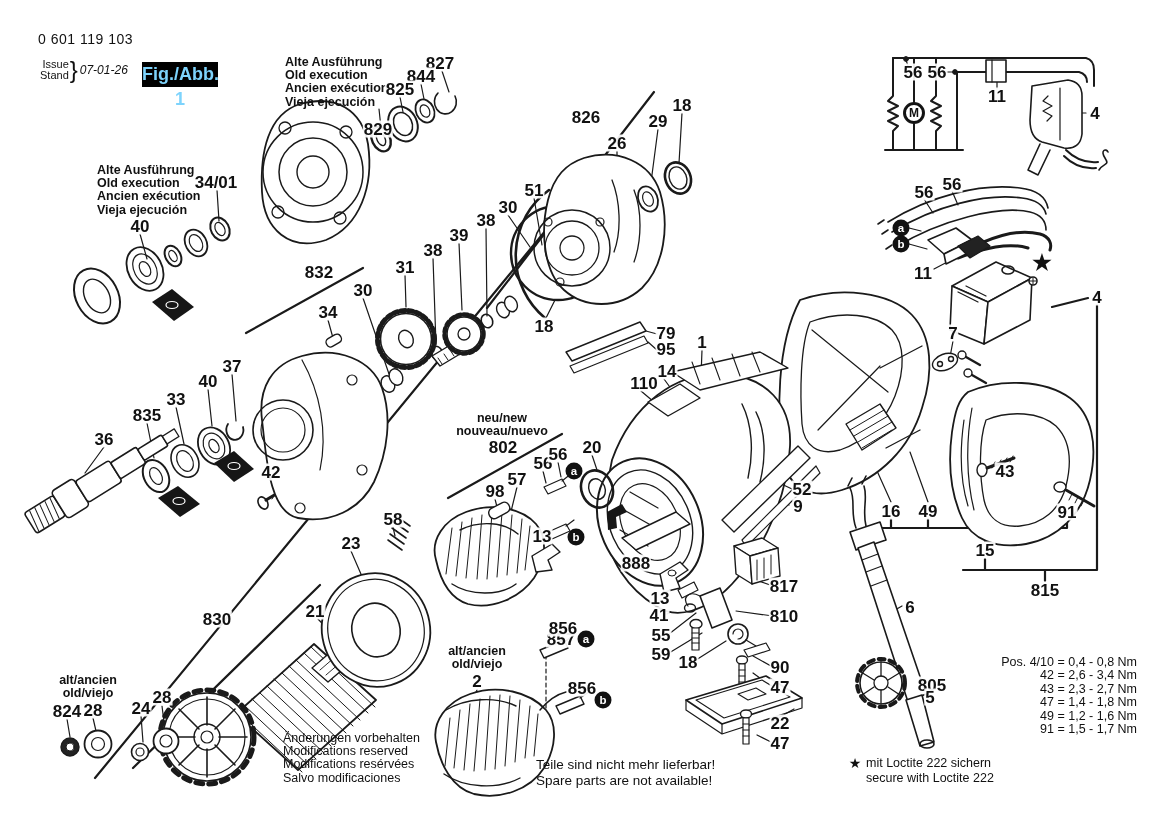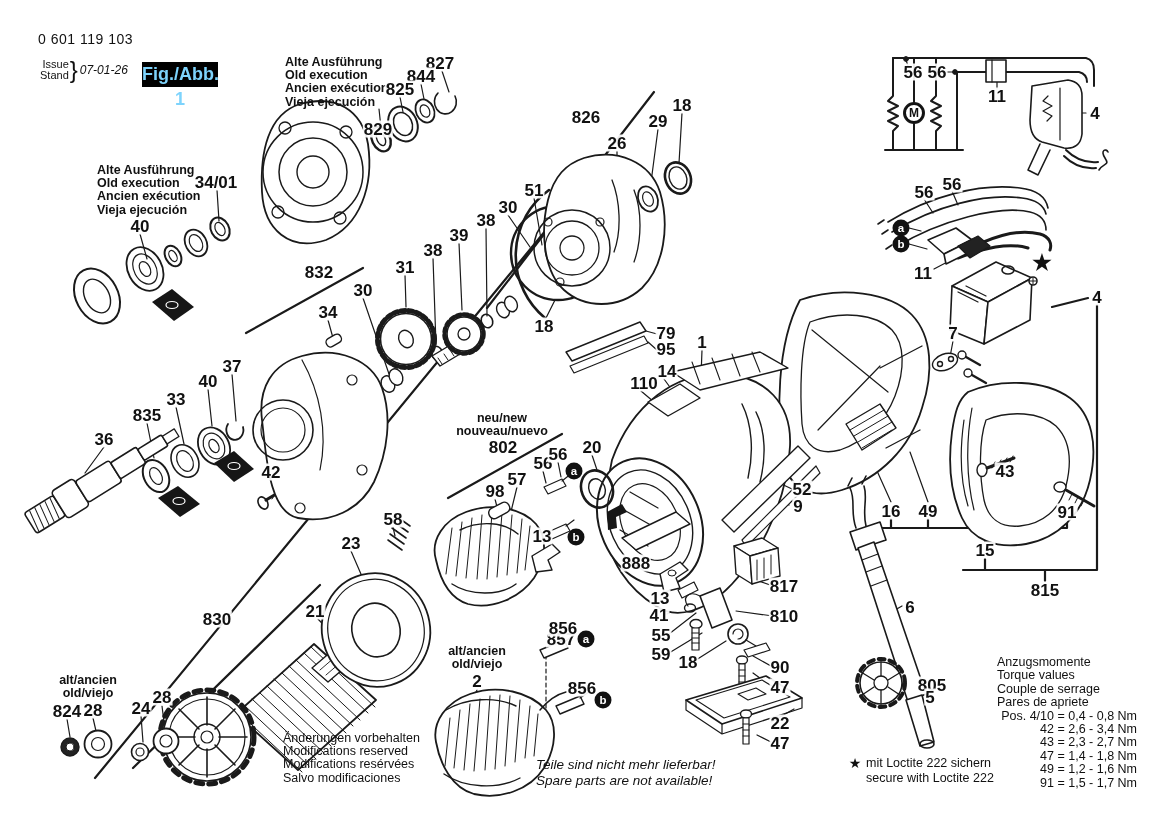--- a/index.html
+++ b/index.html
@@ -423,21 +423,21 @@
       <div class="tblock bold center" id="old-version-mid-block" style="left: 477px; top: 645px;">
         <div>alt/ancien</div>
         <div>old/viejo</div>
       </div>
       <div class="tblock" id="modifications-block" style="left: 283px; top: 732px;">
         <div>Änderungen vorbehalten</div>
         <div>Modifications reserved</div>
         <div>Modifications resérvées</div>
         <div>Salvo modificaciones</div>
       </div>
-      <div class="tblock" id="not-available-block" style="left: 536px; top: 757px; font-style: italic;">
+      <div class="tblock" id="not-available-block" style="left: 536px; top: 757px;">
         <div>Teile sind nicht mehr lieferbar!</div>
         <div>Spare parts are not available!</div>
       </div>
     </div>
   <div id="labels-layer">
       <span class="part-label" style="left: 440px; top: 63px;">827</span>
       <span class="part-label" style="left: 421px; top: 76px;">844</span>
       <span class="part-label" style="left: 400px; top: 89px;">825</span>
       <span class="part-label" style="left: 378px; top: 101px; margin-top: 28px;">829</span>
       <span class="part-label" style="left: 216px; top: 182px;">34/01</span>
@@ -523,26 +523,20 @@
       <span class="circled" style="left: 574px; top: 471px;">a</span>
       <span class="circled" style="left: 576px; top: 537px;">b</span>
       <span class="circled" style="left: 586px; top: 639px;">a</span>
       <span class="circled" style="left: 603px; top: 700px;">b</span>
       <span class="circled outline" style="left: 914px; top: 113px;">M</span>
       <span class="star" style="left: 1042px; top: 262px; font-size: 25px;">★</span>
       <span class="star" style="left: 855px; top: 763px; font-size: 14px;">★</span>
     </div>
 
   <div id="torque">
-    <div id="torque-titles">
-        <div>Anzugsmomente</div>
-        <div>Torque values</div>
-        <div>Couple de serrage</div>
-        <div>Pares de apriete</div>
-      </div>
     <div id="torque-rows">
         <div class="torque-row"><span class="t-pos">Pos. 4/10</span> = 0,4 - 0,8 Nm</div>
         <div class="torque-row"><span class="t-pos">42</span> = 2,6 - 3,4 Nm</div>
         <div class="torque-row"><span class="t-pos">43</span> = 2,3 - 2,7 Nm</div>
         <div class="torque-row"><span class="t-pos">47</span> = 1,4 - 1,8 Nm</div>
         <div class="torque-row"><span class="t-pos">49</span> = 1,2 - 1,6 Nm</div>
         <div class="torque-row"><span class="t-pos">91</span> = 1,5 - 1,7 Nm</div>
       </div>
   </div>
 

